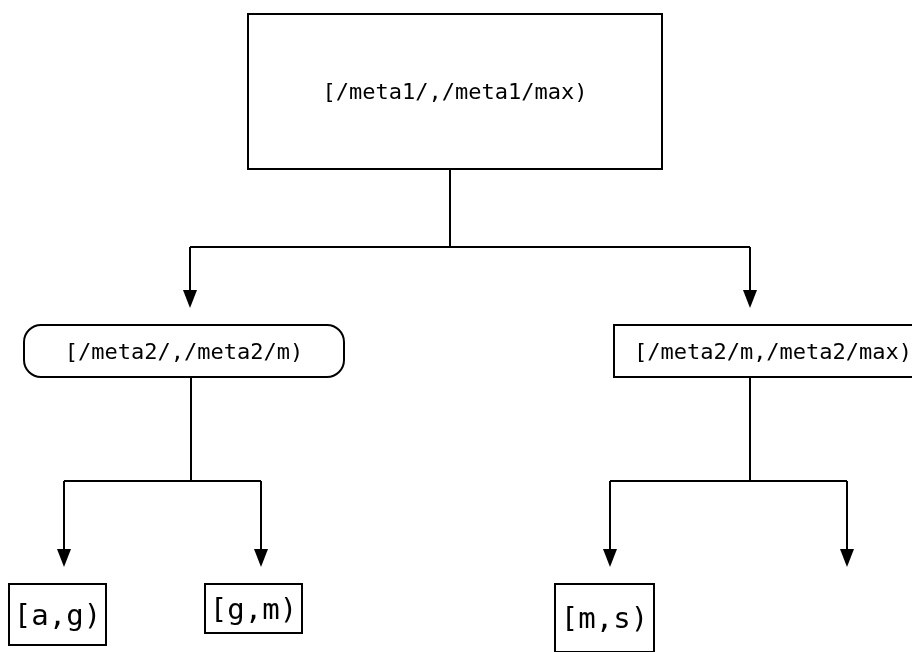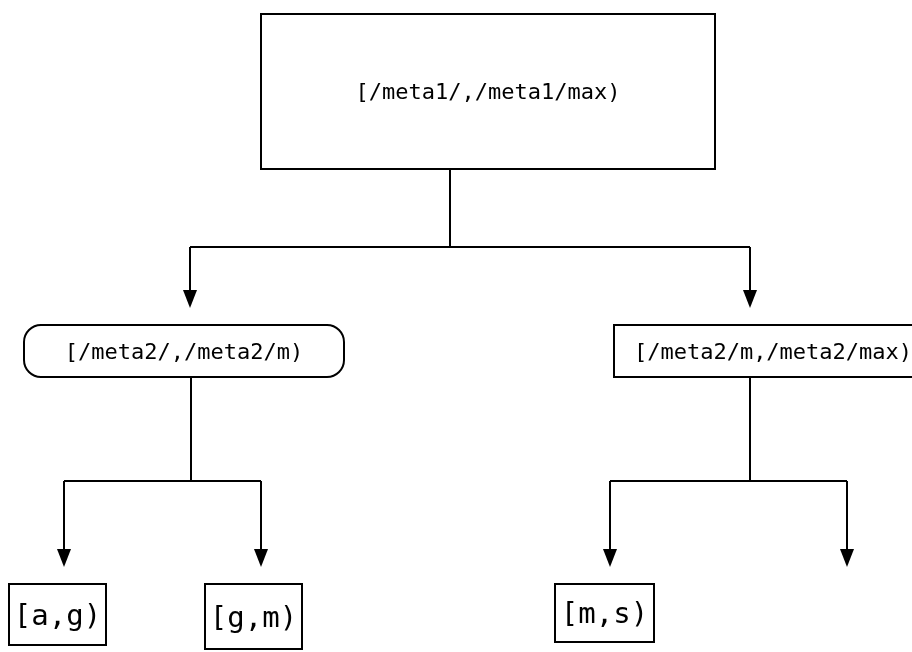--- a/index.html
+++ b/index.html
@@ -30,26 +30,26 @@
     background: #ffffff;
     color: #000000;
     display: flex;
     align-items: center;
     justify-content: center;
     white-space: nowrap;
   }
   .node.upper { font-size: 22px; }
   .node.leaf  { font-size: 29px; }
 
-  #node-root       { left: 260px; top: 13px;  width: 456px; height: 157px; }
+  #node-root       { left: 247px; top: 13px;  width: 416px; height: 157px; }
   #node-meta2-low  { left: 23px;  top: 324px; width: 322px; height: 54px; border-radius: 18px; }
   #node-meta2-high { left: 613px; top: 324px; width: 320px; height: 54px; }
   #node-leaf-ag    { left: 8px;   top: 583px; width: 99px;  height: 63px; }
-  #node-leaf-gm    { left: 204px; top: 583px; width: 99px;  height: 67px; }
-  #node-leaf-ms    { left: 554px; top: 583px; width: 101px; height: 60px; }
+  #node-leaf-gm    { left: 204px; top: 583px; width: 99px;  height: 51px; }
+  #node-leaf-ms    { left: 554px; top: 583px; width: 101px; height: 70px; }
   #node-leaf-smax  { left: 778px; top: 583px; width: 126px; height: 55px; }
 </style>
 </head>
 <body>
 
 <div class="canvas">
 
   <svg class="edges" viewBox="0 0 912 652" xmlns="http://www.w3.org/2000/svg">
 
     <path d="M450 170 V247 M190 247 H750 M190 247 V291 M750 247 V291" fill="none" stroke="#000000" stroke-width="2"></path>

